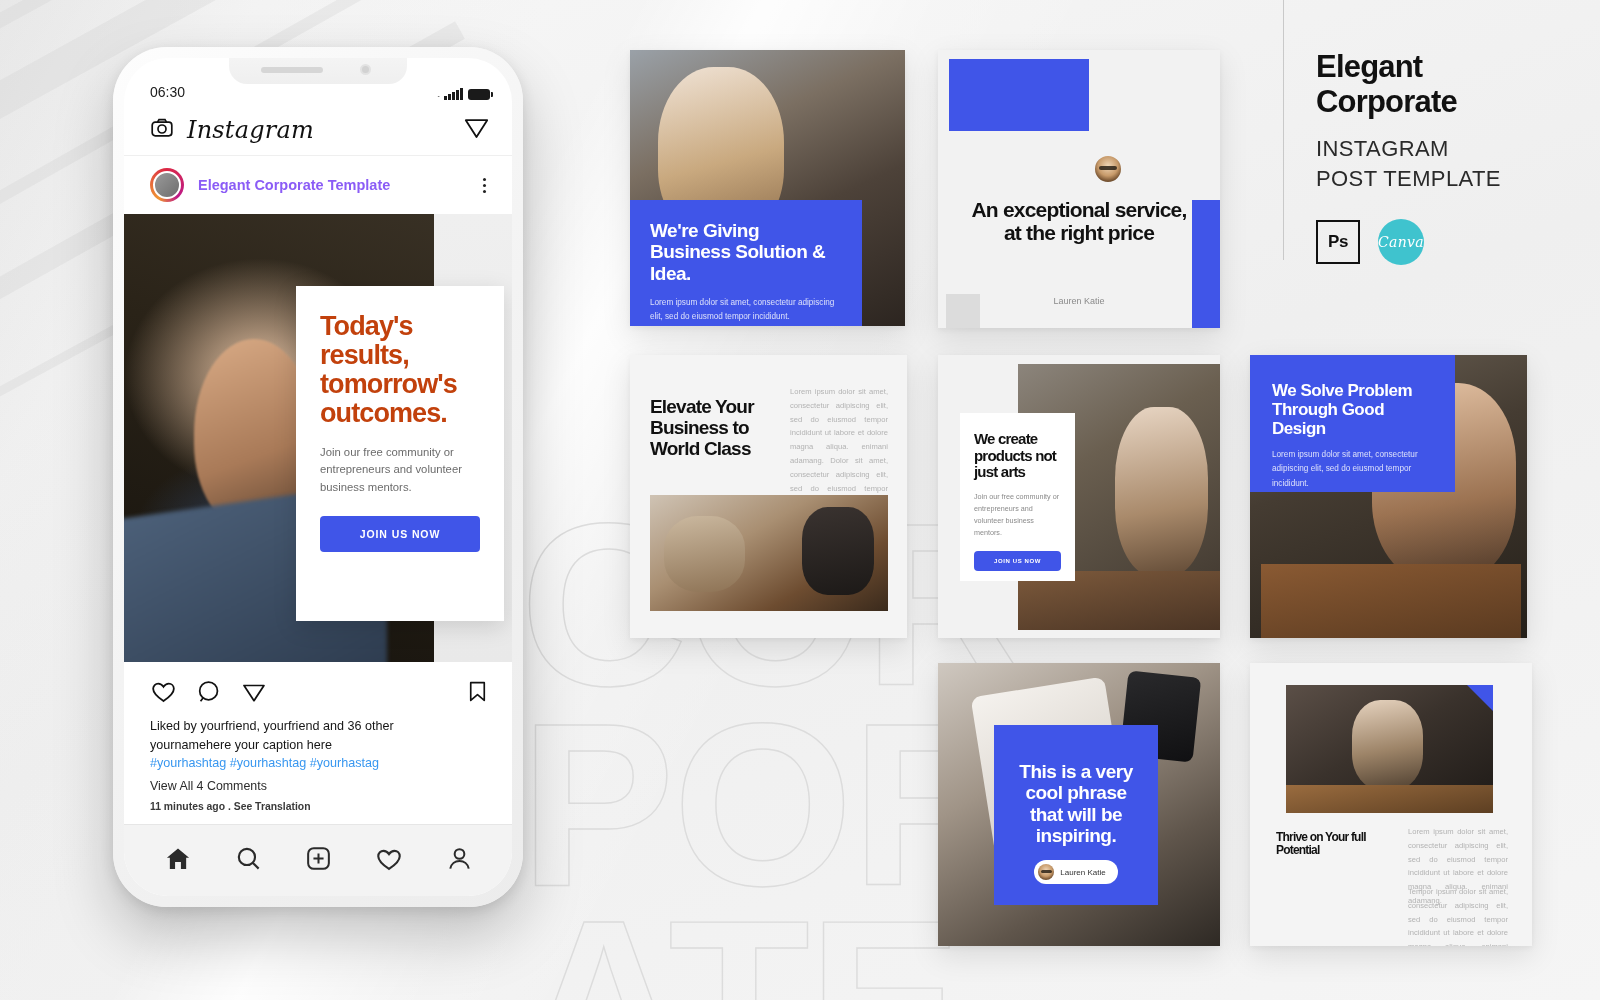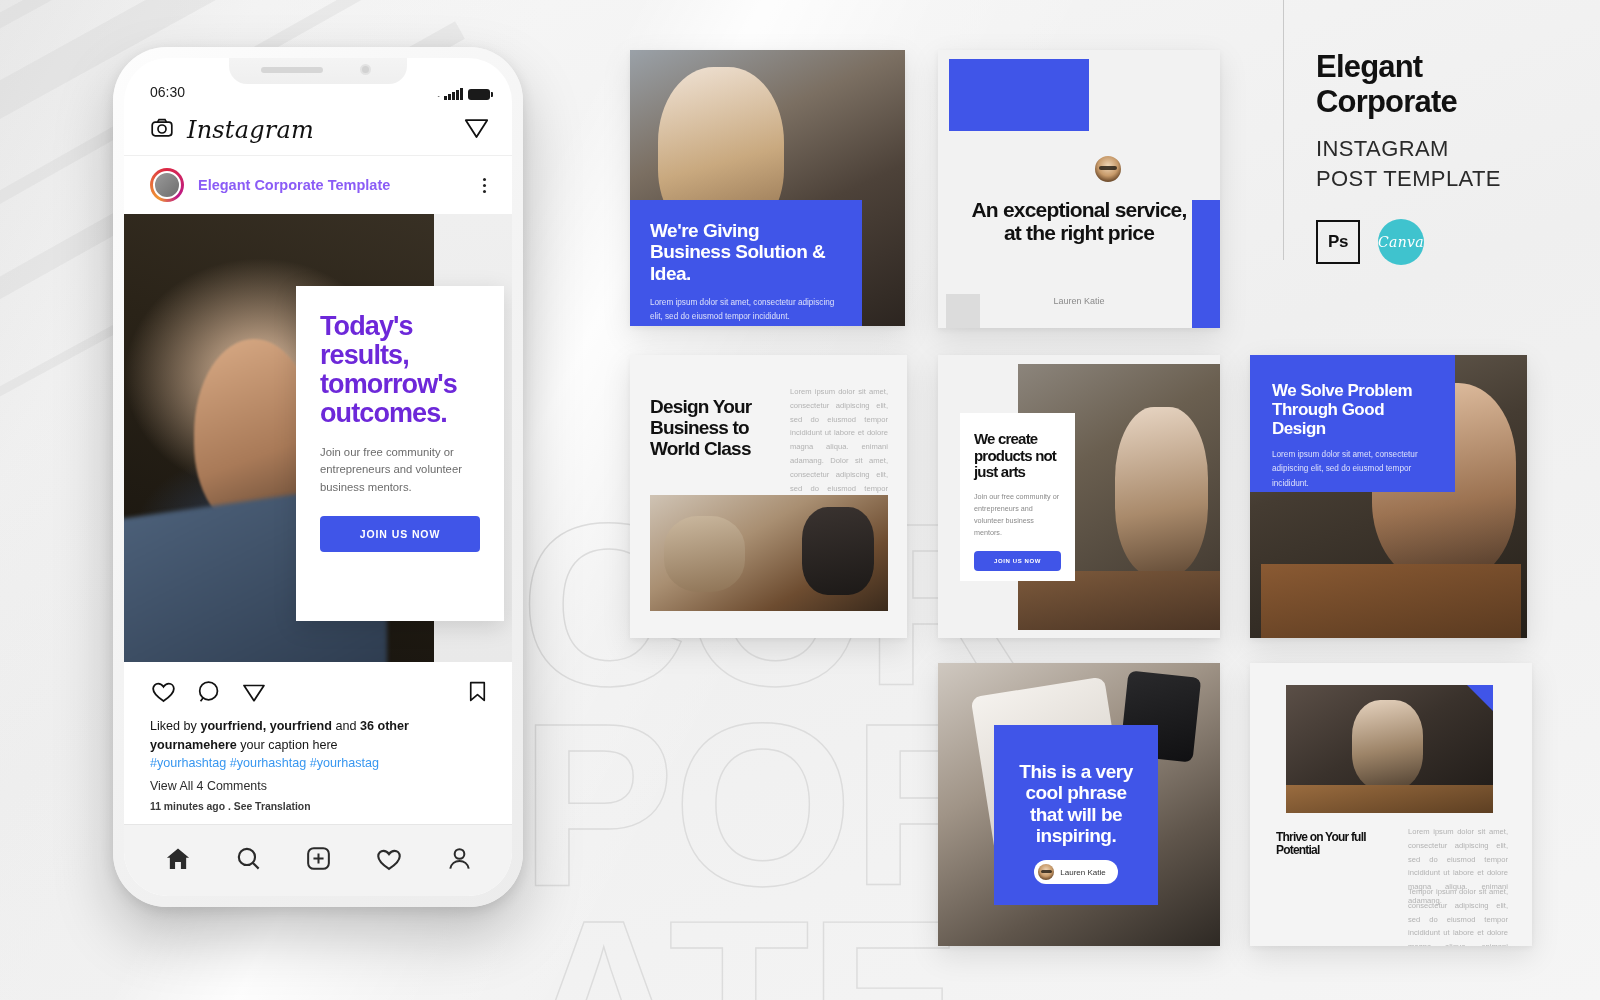--- a/index.html
+++ b/index.html
@@ -155,36 +155,36 @@
   .post-photo .rightpanel {
     position:absolute; right:0; top:0; width:20%; height:100%;
     background:linear-gradient(180deg,#efefef,#e9e9e9);
   }
   .white-card {
     position:absolute; left:172px; top:72px; width:208px; height:335px;
     background:#fff; padding:26px 24px 0 24px;
     box-shadow:0 6px 22px rgba(0,0,0,.13);
   }
   .wc-h {
-    font-size:27px; line-height:1.07; font-weight:700; color:#6d28d9;
+    font-size:27px; line-height:1.07; font-weight:700; color:#c2410c;
     letter-spacing:-.9px; margin-bottom:16px;
   }
   .wc-p { font-size:11.3px; line-height:1.55; color:#6c6c6c; margin-bottom:20px; }
   .btn-blue {
     display:block; width:100%; text-align:center;
     background:#4055E8; color:#fff; border:none; border-radius:4px;
     font-size:10.5px; font-weight:700; letter-spacing:.9px; padding:12px 0;
     cursor:pointer;
   }
 
   
   .actions { display:flex; align-items:center; gap:19px; padding:16px 22px 8px 26px; }
   .actions .spacer { flex:1; }
   .caption { padding:0 24px 0 26px; font-size:12.6px; line-height:1.47; color:#161616; }
-  .caption b { font-weight:700; }
+  .caption b { font-weight:400; }
   .tags { color:#3897f0; }
   .view-comments { padding:6px 26px 0 26px; font-size:12.4px; color:#2c2c2c; }
   .timestamp { padding:8px 26px 0 26px; font-size:10.4px; color:#3a3a3a; font-weight:600; }
 
   .tabbar {
     position:absolute; left:0; right:0; bottom:0; height:72px;
     background:#f3f3f3; border-top:1px solid #e6e6e6;
     display:flex; align-items:center; justify-content:space-around;
     padding:0 18px;
   }
@@ -434,21 +434,21 @@
   <div class="card" style="left:938px; top:50px; width:282px; height:278px; background:#f2f2f2;">
     <div class="blue" style="position:absolute; left:11px; top:9px; width:140px; height:72px;"></div>
     <div class="avatar-photo" style="position:absolute; left:155px; top:104px; width:30px; height:30px; border:2px solid #f2f2f2;"></div>
     <div class="dark-h" style="position:absolute; left:28px; top:148px; width:226px; font-size:21px; text-align:center;">An exceptional service, at the right price</div>
     <div style="position:absolute; left:28px; top:246px; width:226px; text-align:center; font-size:9px; color:#8b8b8b;">Lauren Katie</div>
     <div style="position:absolute; left:8px; bottom:0; width:34px; height:34px; background:#dcdcdc;"></div>
     <div class="blue" style="position:absolute; right:0; bottom:0; width:28px; height:128px;"></div>
   </div>
 
   <div class="card" style="left:630px; top:355px; width:277px; height:283px; background:#f4f4f4;">
-    <div class="dark-h" style="position:absolute; left:20px; top:42px; width:130px; font-size:19px;">Design Your Business to World Class</div>
+    <div class="dark-h" style="position:absolute; left:20px; top:42px; width:130px; font-size:19px;">Elevate Your Business to World Class</div>
     <div class="lorem" style="position:absolute; left:160px; top:30px; width:98px;">Lorem ipsum dolor sit amet, consectetur adipiscing elit, sed do eiusmod tempor incididunt ut labore et dolore magna aliqua. enimani adamang. Dolor sit amet, consectetur adipiscing elit, sed do eiusmod tempor incididunt ut labore et dolore magna aliqua.</div>
     <div class="photo ph-c" style="left:20px; top:140px; width:238px; height:116px;"></div>
   </div>
 
   <div class="card" style="left:938px; top:355px; width:282px; height:283px; background:#f2f2f2;">
     <div class="photo ph-d" style="left:80px; top:9px; width:202px; height:266px;"></div>
     <div style="position:absolute; left:22px; top:58px; width:115px; height:168px; background:#fff; padding:18px 14px 0 14px;">
       <div class="dark-h" style="font-size:15px;">We create products not just arts</div>
       <div style="margin-top:10px; font-size:7.2px; line-height:1.7; color:#8a8a8a;">Join our free community or entrepreneurs and volunteer business mentors.</div>
       <button class="btn-blue" style="margin-top:12px; font-size:6px; padding:7px 0; letter-spacing:.6px;">JOIN US NOW</button>

